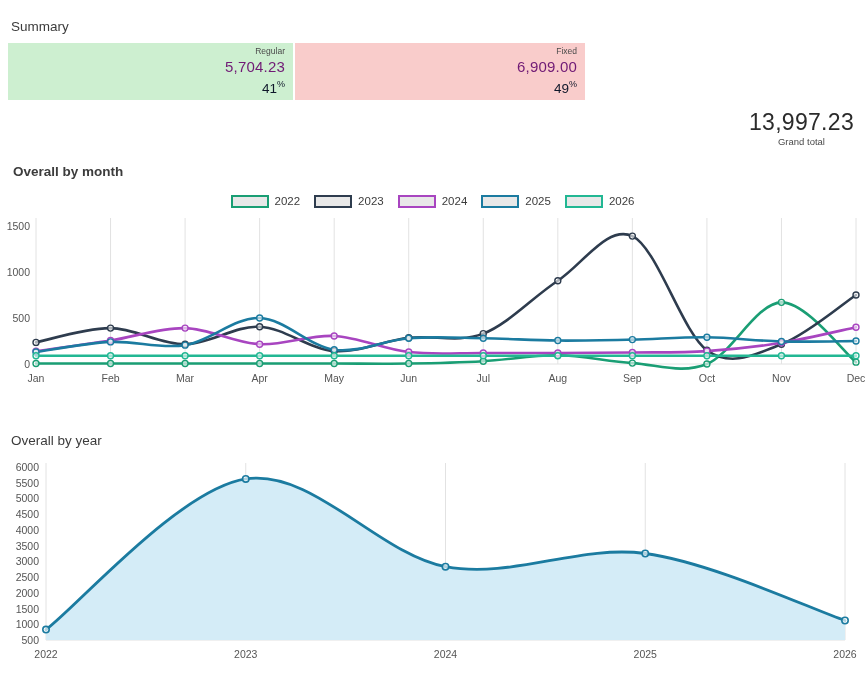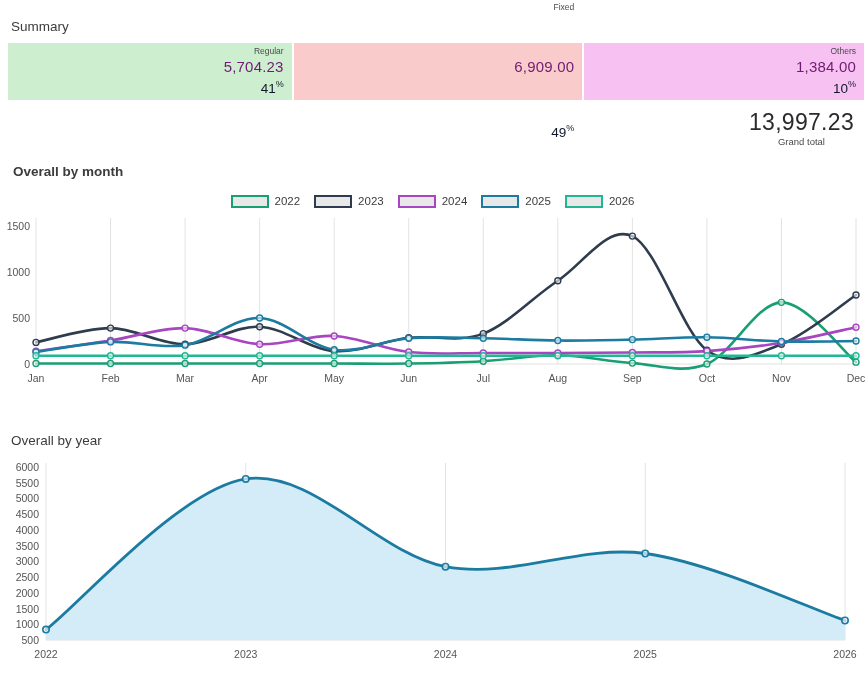--- a/index.html
+++ b/index.html
@@ -60,29 +60,24 @@
 <div class="page">
 
   <div class="section-title" id="summary-title">Summary</div>
 
   <div class="cards" id="cards-container">
       <div class="card" style="background: rgb(205, 239, 208); width: 285px;">
         <div class="card-label">Regular</div>
         <div class="card-value">5,704.23</div>
         <div class="card-pct">41<span class="sym">%</span></div>
       </div>
-      <div class="card" style="background: rgb(249, 204, 203); width: 290px; gap: 44px;">
+      <div class="card" style="background: rgb(249, 204, 203); width: 290px;">
         <div class="card-label">Fixed</div>
         <div class="card-value">6,909.00</div>
         <div class="card-pct">49<span class="sym">%</span></div>
-      </div>
-      <div class="card" style="background: rgb(247, 194, 242); width: 281px;">
-        <div class="card-label">Others</div>
-        <div class="card-value">1,384.00</div>
-        <div class="card-pct">10<span class="sym">%</span></div>
       </div>
     </div>
 
   <div class="grand">
     <div class="grand-value">13,997.23</div>
     <div class="grand-label">Grand total</div>
   </div>
 
   <div class="section-title" id="month-title">Overall by month</div>
 

